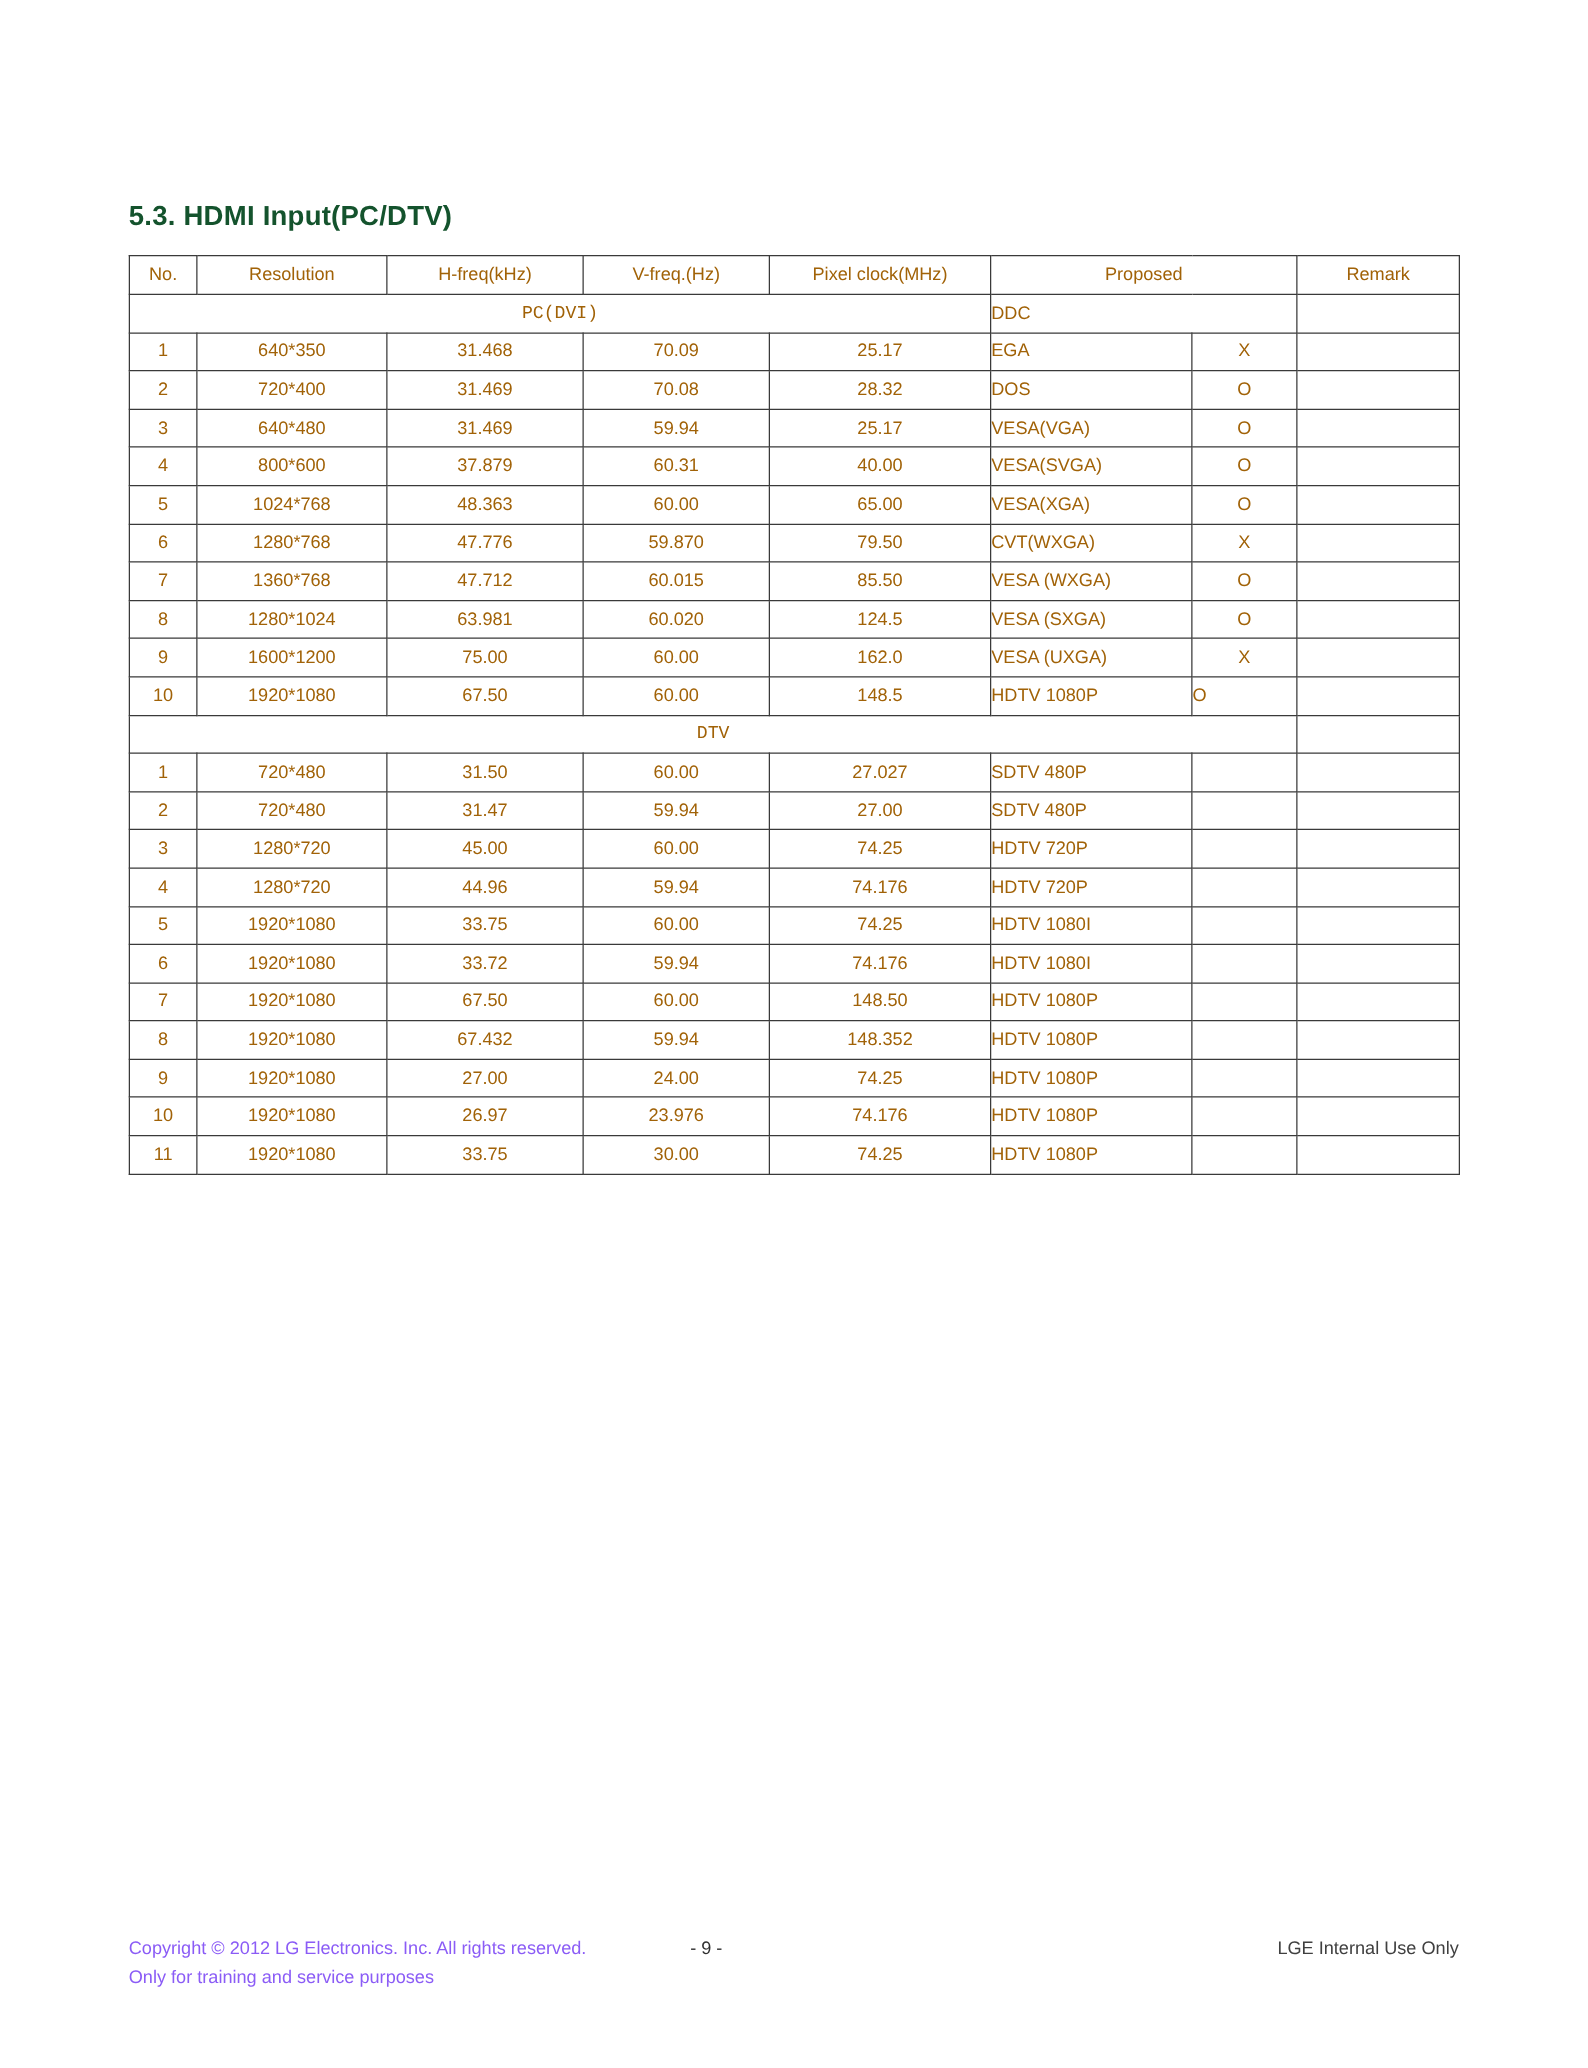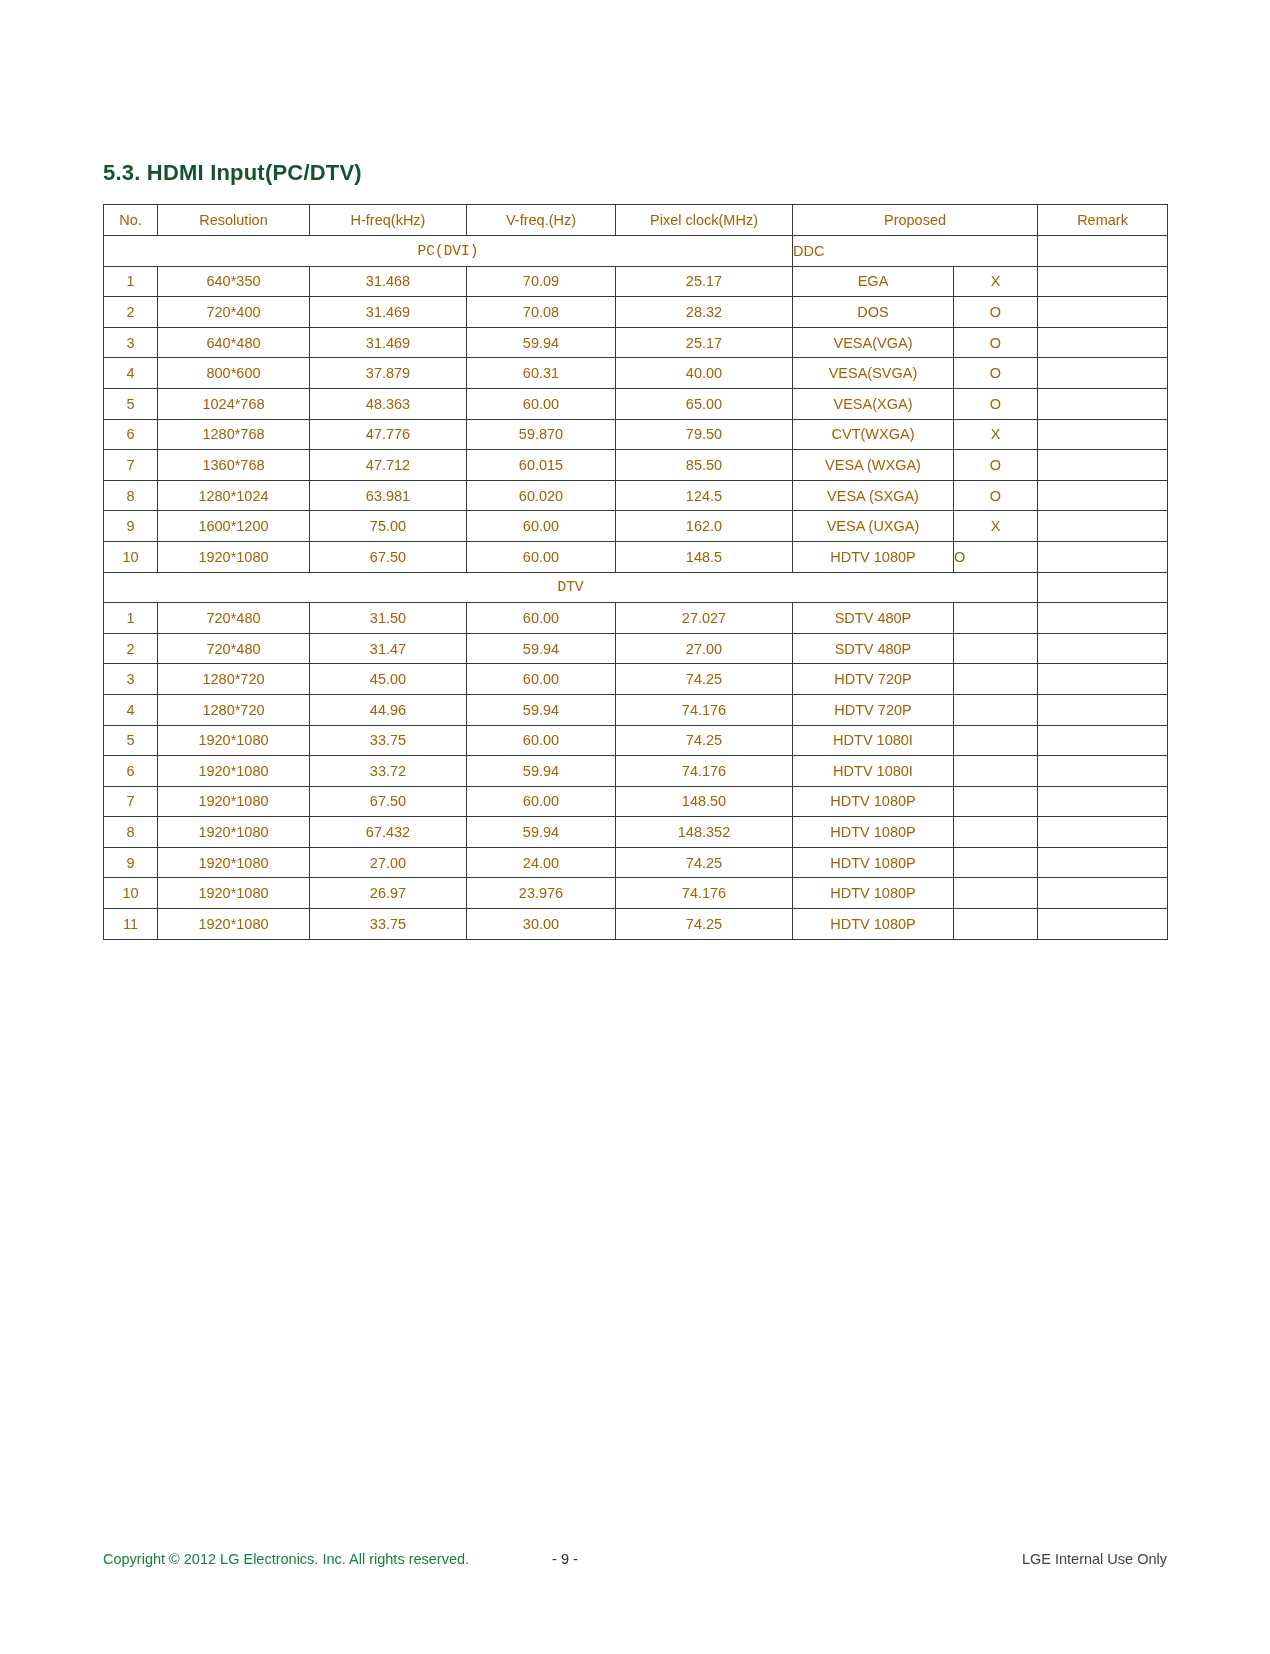--- a/index.html
+++ b/index.html
@@ -9,26 +9,26 @@
   .title{position:absolute;left:103px;top:160px;margin:0;font-size:22px;font-weight:bold;
          color:#14532d;letter-spacing:0.2px;}
 
   table.timing{position:absolute;left:103px;top:204px;width:1064px;border-collapse:collapse;
          table-layout:fixed;font-size:14.5px;color:#a16207;padding-left:22px;}
   table.timing th, table.timing td{
          border:1.5px solid #3a3a3a;padding:0;height:29.6px;font-weight:normal;
          overflow:hidden;white-space:nowrap;vertical-align:middle;}
   table.timing thead th{height:30px;text-align:center;}
   .c-center{text-align:center;}
-  .c-left{text-align:center;padding-left:9px;}
+  .c-left{text-align:left;padding-left:9px;}
   .sec-label{font-weight:bold;text-align:center;padding-left:8px;font-family:Liberation Mono, monospace;}
   .sec-sublabel{text-align:left;padding-left:9px;}
   td.status-left{text-align:left;padding-left:7px;}
 
-  .footer-left{position:absolute;left:103px;top:1548px;font-size:14.5px;line-height:23px;color:#15803d;}
+  .footer-left{position:absolute;left:103px;top:1548px;font-size:14.5px;line-height:23px;color:#8b5cf6;}
   .footer-page{position:absolute;left:525px;top:1548px;width:80px;text-align:center;
          font-size:14.5px;line-height:23px;color:#2e2e2e;}
   .footer-right{position:absolute;right:103px;top:1548px;font-size:14.5px;line-height:23px;
          text-align:right;color:#404040;}
 </style>
 </head>
 <body>
 
 <div class="page">
 
@@ -296,17 +296,18 @@
     <td class="c-center">74.25</td>
     <td class="c-left">HDTV 1080P</td>
     <td class="c-center"></td>
     <td></td>
   </tr>
 </tbody>
   </table>
 
   <div class="footer-left">
     <div>Copyright © 2012 LG Electronics. Inc. All rights reserved.</div>
+    <div>Only for training and service purposes</div>
   </div>
   <div class="footer-page">- 9 -</div>
   <div class="footer-right">LGE Internal Use Only</div>
 
 </div>
 
 </body></html>

